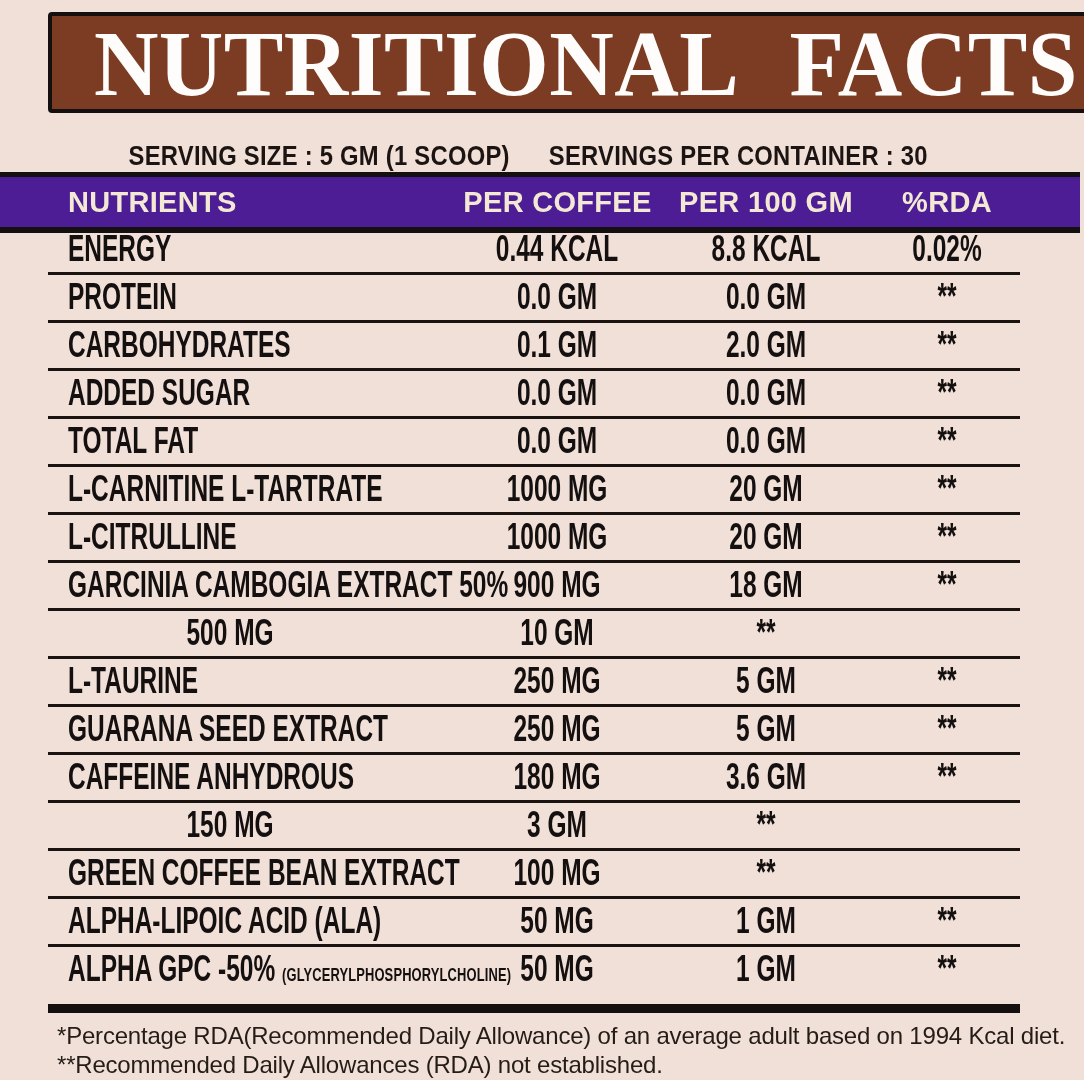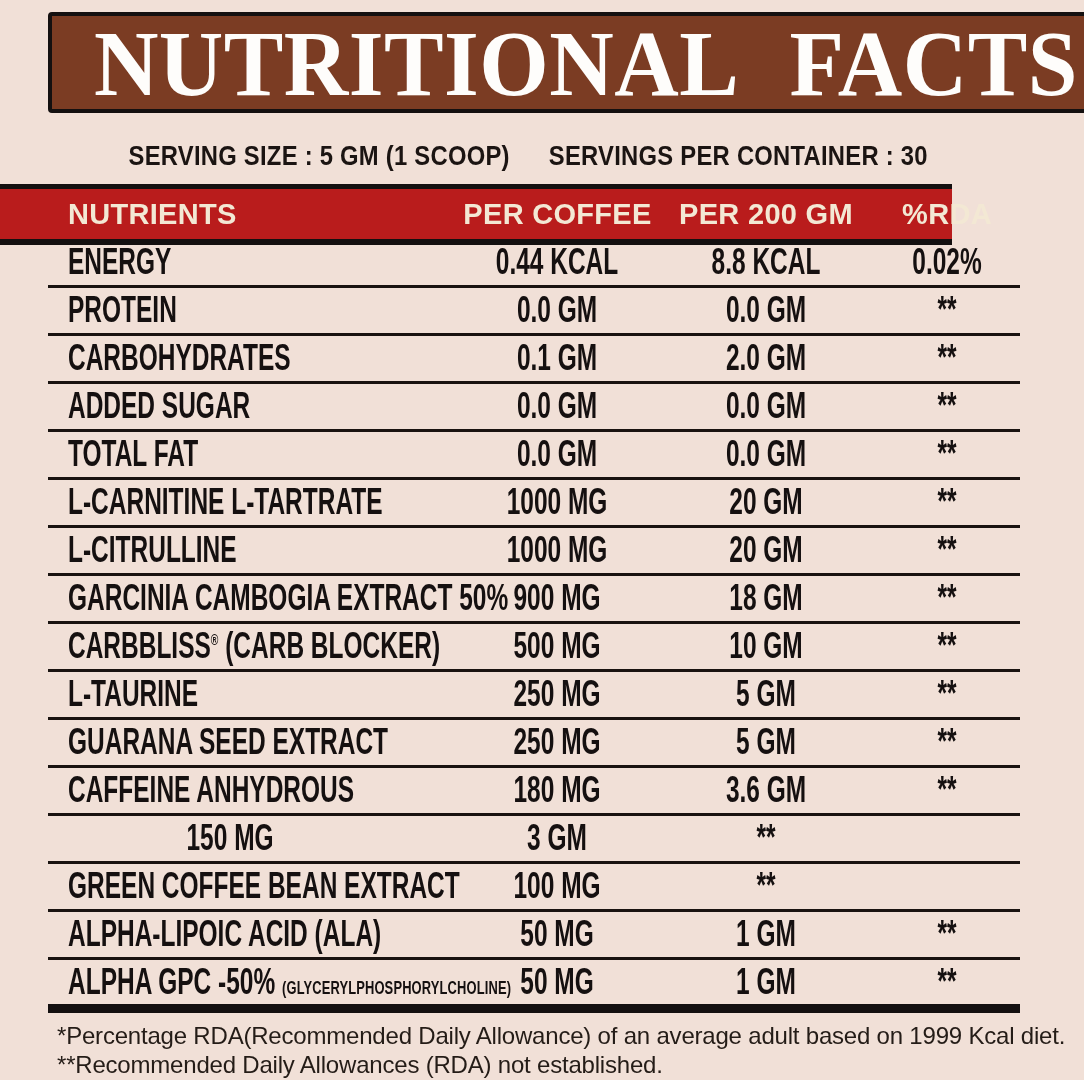--- a/index.html
+++ b/index.html
@@ -53,39 +53,38 @@
   
   .cols {
     display: grid;
     grid-template-columns: 460px 195px 222px 140px;
   }
   .c { text-align: center; }
 
   
   .header-band {
     position: absolute; top: 172px; left: 0;
-    width: 952px; height: 61px;
+    width: 1080px; height: 61px;
     box-sizing: border-box;
-    background: #b91c1c;
+    background: #4c1d95;
     border-top: 5px solid #141010;
     border-bottom: 6px solid #141010;
     align-items: center;
-    margin-top: 12px;
   }
   .th {
     color: #f3e8d4;
     font-weight: 700;
     font-size: 29px;
     letter-spacing: 0.3px;
     white-space: nowrap;
   }
   .cell-nutrient { padding-left: 68px; }
 
   
-  .table-body { position: absolute; top: 238px; left: 0; width: 996px; text-decoration: underline; }
+  .table-body { position: absolute; top: 225px; left: 0; width: 996px; text-decoration: underline; }
   .row { position: relative; height: 48px; align-items: center; }
   .row:not(:last-child)::after {
     content: "";
     position: absolute; bottom: -1.5px; left: 48px;
     width: 972px; height: 3px;
     background: #1a1310;
   }
   .txt {
     display: inline-block;
     white-space: nowrap;
@@ -125,21 +124,21 @@
   <div class="serving-strip">
     <div class="serving-wrap">
       <span>SERVING SIZE : 5 GM (1 SCOOP)</span>
       <span>SERVINGS PER CONTAINER : 30</span>
     </div>
   </div>
 
   <div class="header-band cols">
     <div class="th cell-nutrient">NUTRIENTS</div>
     <div class="th c">PER COFFEE</div>
-    <div class="th c">PER 200 GM</div>
+    <div class="th c">PER 100 GM</div>
     <div class="th c">%RDA</div>
   </div>
 
   <div class="table-body">
   <div class="row cols">
     <div class="cell-nutrient">
       <span class="txt main">ENERGY</span>
     </div>
     <div class="c">
       <span class="txt val-serving">0.44 KCAL</span>
@@ -251,23 +250,20 @@
     </div>
     <div class="c">
       <span class="txt val-100">18 GM</span>
     </div>
     <div class="c">
       <span class="txt val-rda">**</span>
     </div>
   </div>
 
   <div class="row cols">
-    <div class="cell-nutrient">
-      <span class="txt main">CARBBLISS<sup>®</sup> (CARB BLOCKER)</span>
-    </div>
     <div class="c">
       <span class="txt val-serving">500 MG</span>
     </div>
     <div class="c">
       <span class="txt val-100">10 GM</span>
     </div>
     <div class="c">
       <span class="txt val-rda">**</span>
     </div>
   </div>
@@ -368,17 +364,17 @@
     </div>
     <div class="c">
       <span class="txt val-rda">**</span>
     </div>
   </div>
 </div>
 
   <div class="thick-rule"></div>
 
   <div class="footnotes">
-    <div>*Percentage RDA(Recommended Daily Allowance) of an average adult based on 1999 Kcal diet.</div>
+    <div>*Percentage RDA(Recommended Daily Allowance) of an average adult based on 1994 Kcal diet.</div>
     <div>**Recommended Daily Allowances (RDA) not established.</div>
   </div>
 
 </div>
 
 </body></html>

